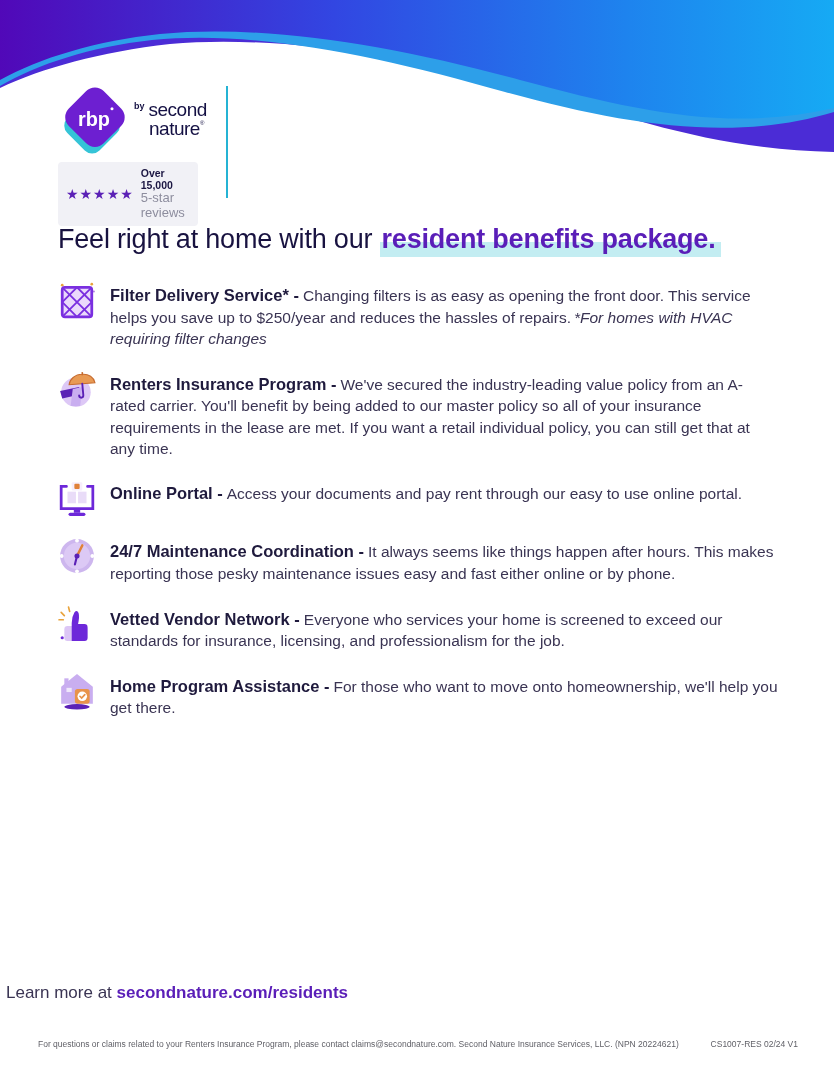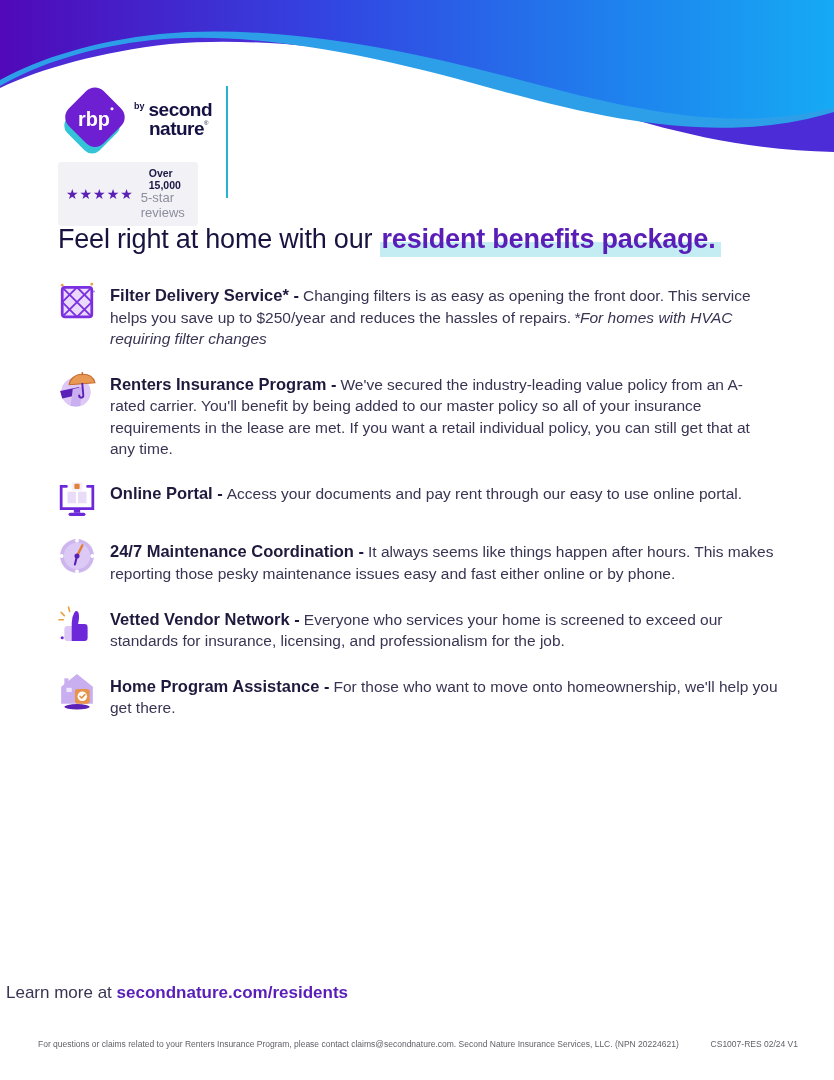--- a/index.html
+++ b/index.html
@@ -14,30 +14,30 @@
   .wave { position:absolute; top:0; left:0; width:834px; height:175px; }
 
   
   .logo-row { position:absolute; top:84px; left:58px; display:flex; align-items:flex-start; }
   .rbp-block { width:150px; }
   .rbp-top { display:flex; align-items:flex-start; }
   .rbp-mark { width:72px; height:74px; flex:0 0 auto; }
   .brand-words { margin-left:4px; padding-top:16px; color:#141043; line-height:1.0; }
   .brand-line1 { display:flex; align-items:flex-start; }
   .by-label { font-size:9px; font-weight:bold; margin-right:4px; margin-top:2px; }
-  .brand-w { font-size:19px; font-weight:bold; letter-spacing:-0.5px; }
+  .brand-w { font-size:19px; font-weight:normal; letter-spacing:-0.5px; }
   .brand-line2 { margin-left:15px; display:flex; }
   .reg-mark { font-size:6px; margin-top:1px; }
   .reviews-badge {
     margin-top:4px; background:#f1f1f6; border-radius:4px;
     padding:5px 8px; display:flex; align-items:center; width:140px;
   }
   .stars { color:#5b21b6; font-size:14px; letter-spacing:1px; line-height:1; }
   .reviews-text { margin-left:7px; line-height:1.15; }
-  .reviews-count { font-size:10.5px; font-weight:bold; color:#1b1642;margin-left:8px; }
+  .reviews-count { font-size:10.5px; font-weight:bold; color:#1b1642; }
   .reviews-label { font-size:13px; color:#8d8d9e; }
 
   .logo-divider { width:2px; height:112px; background:#25b3d4; margin:2px 16px 0 18px; }
 
   .shannon-block { width:182px; text-align:center; padding-top:4px; }
   .shannon-roof { width:180px; height:52px; display:block; margin:0 auto; }
   .shannon-name {
     font-family:"Liberation Serif", serif; font-size:24px; color:#1d1d24;
     letter-spacing:11px; margin-right:-11px; margin-top:9px; font-weight:normal;
   }

